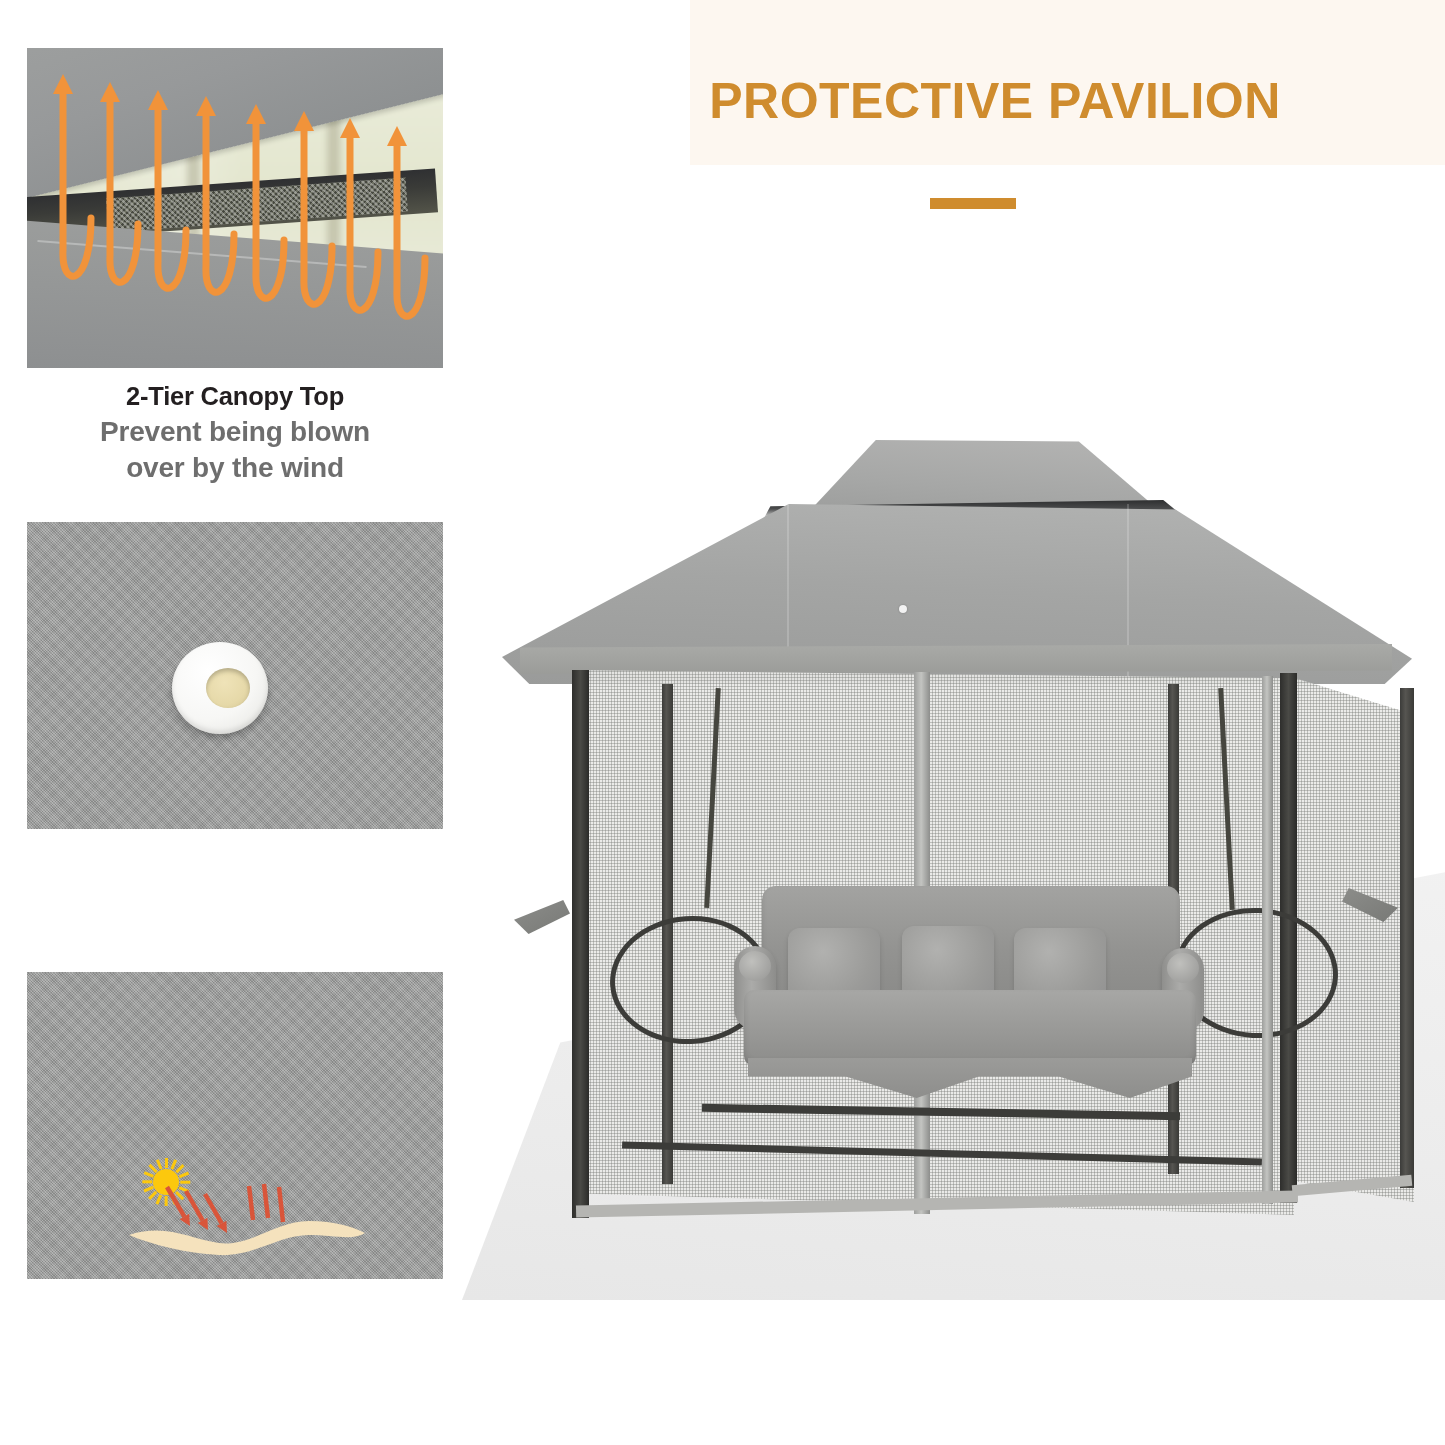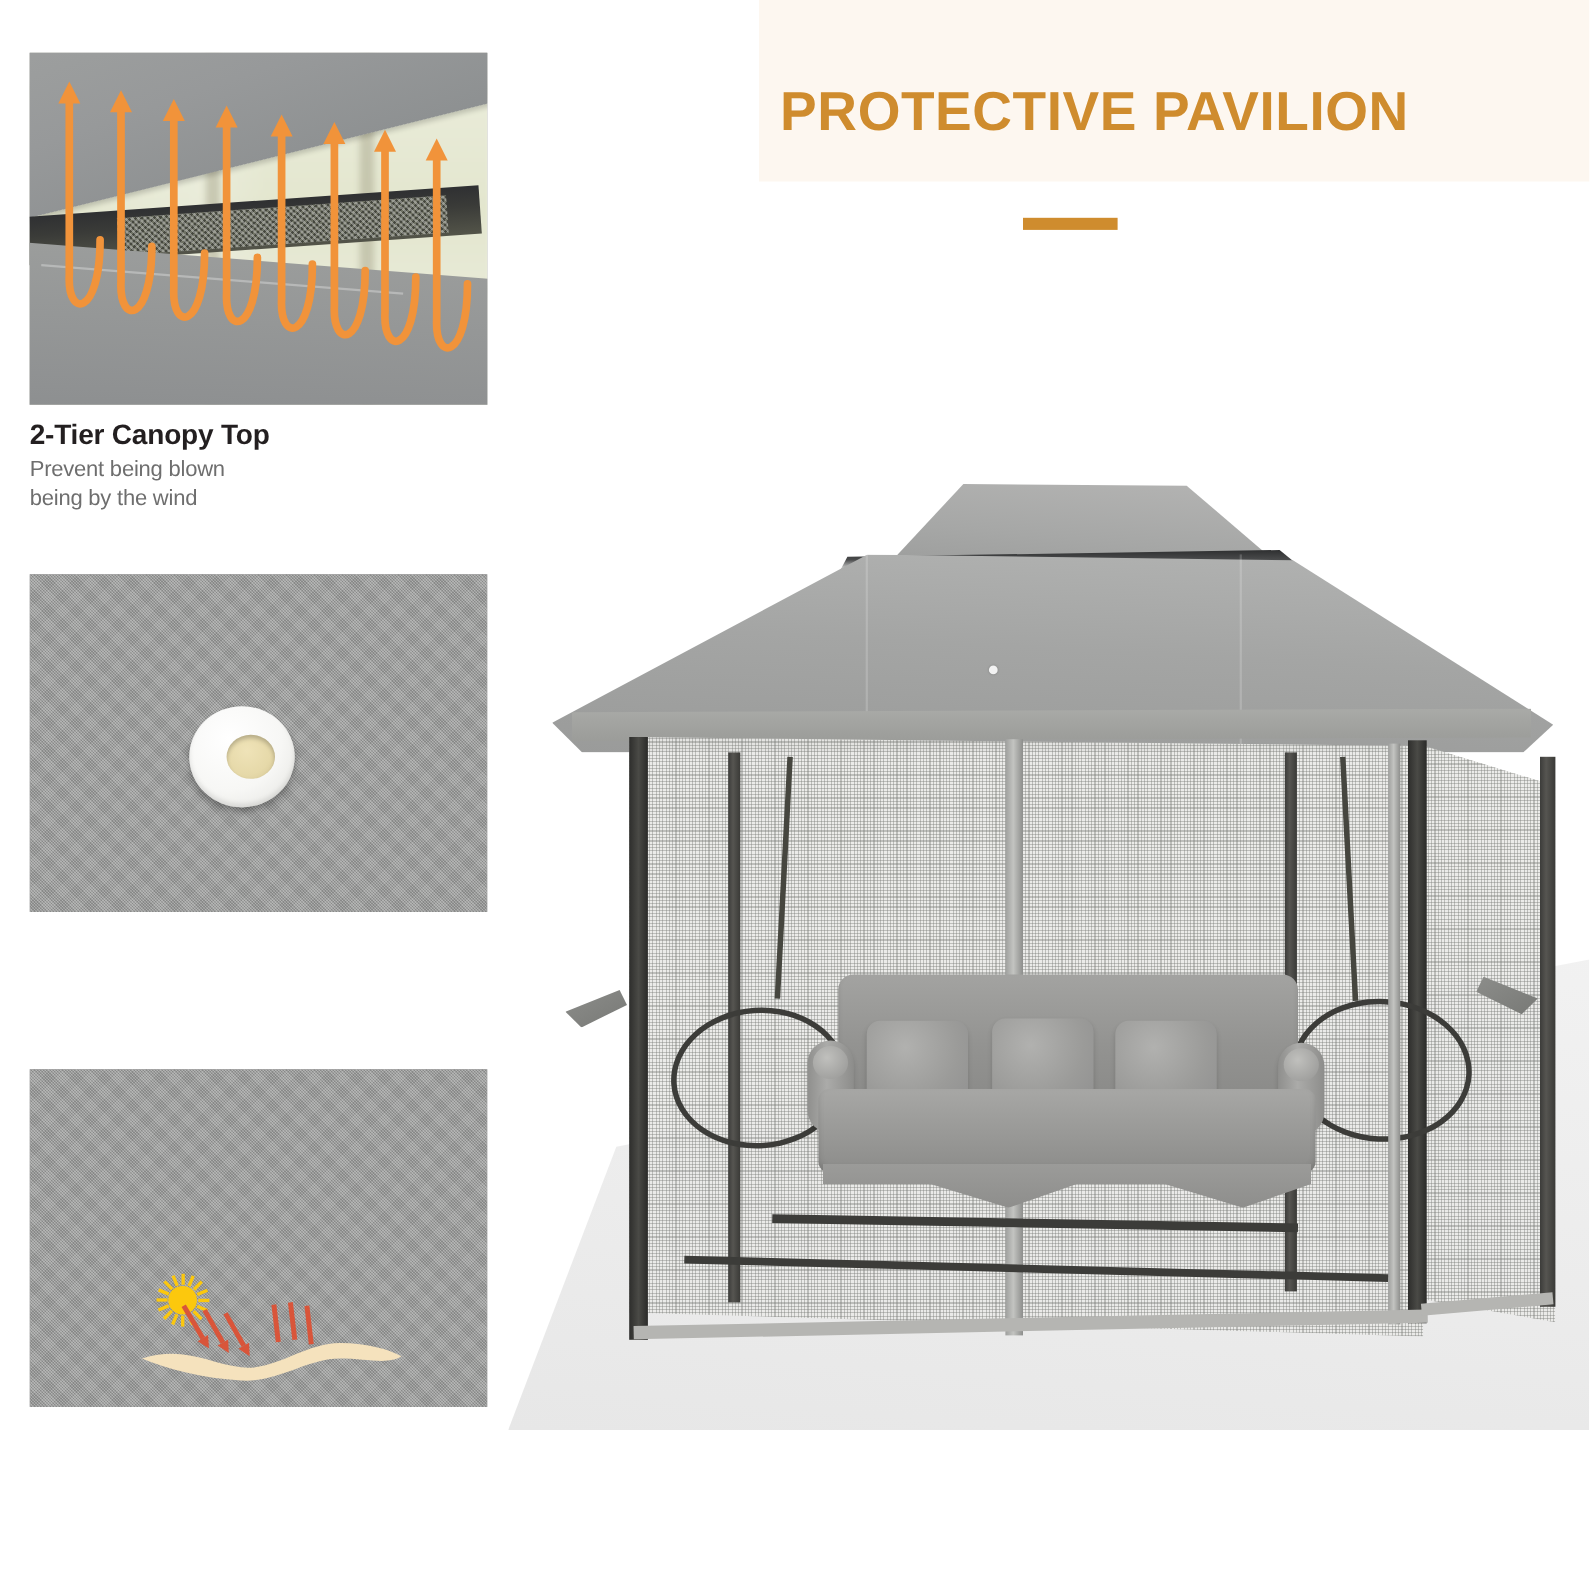--- a/index.html
+++ b/index.html
@@ -48,33 +48,33 @@
     width: 416px;
   }
   .feature-image {
     position: relative;
     width: 416px;
     overflow: hidden;
     background: #9d9d9d;
   }
   .feature-caption {
     width: 416px;
-    text-align: left;
+    text-align: center;
     padding-top: 12px;
   }
   .feature-title {
     font-size: 25.5px;
     font-weight: bold;
     color: #231f20;
     line-height: 1.32;
     letter-spacing: -0.2px;
   }
   .feature-desc {
-    font-size: 20px;
-    font-weight: 400;
+    font-size: 28px;
+    font-weight: 700;
     color: #6e6e6e;
     line-height: 1.30;
     letter-spacing: -0.2px;
   }
 
   
   #feature-1 { top: 48px; }
   #feature-1 .feature-image { height: 320px; }
   .canopy-scene { position: absolute; inset: 0; background: #e9ead8; }
   .canopy-bg-win {
@@ -379,21 +379,21 @@
             <path d="M 351 204 C 351 274, 321 276, 323 236 L 323 86" fill="none" stroke="#f1933a" stroke-width="7" stroke-linecap="round"></path>
             <polygon points="323,70 313,90 333,90" fill="#f1933a"></polygon>
             <path d="M 398 210 C 398 280, 368 282, 370 242 L 370 94" fill="none" stroke="#f1933a" stroke-width="7" stroke-linecap="round"></path>
             <polygon points="370,78 360,98 380,98" fill="#f1933a"></polygon>
           </svg>
       </div>
     </div>
     <div class="feature-caption">
       <div class="feature-title">2-Tier Canopy Top</div>
       <div class="feature-desc">Prevent being blown</div>
-      <div class="feature-desc">being by the wind</div>
+      <div class="feature-desc">over by the wind</div>
     </div>
   </div>
 
   <div class="feature" id="feature-2">
     <div class="feature-image">
       <div class="fabric-gray"></div>
       <div class="grommet-outer">
         <div class="grommet-inner"></div>
       </div>
     </div>

